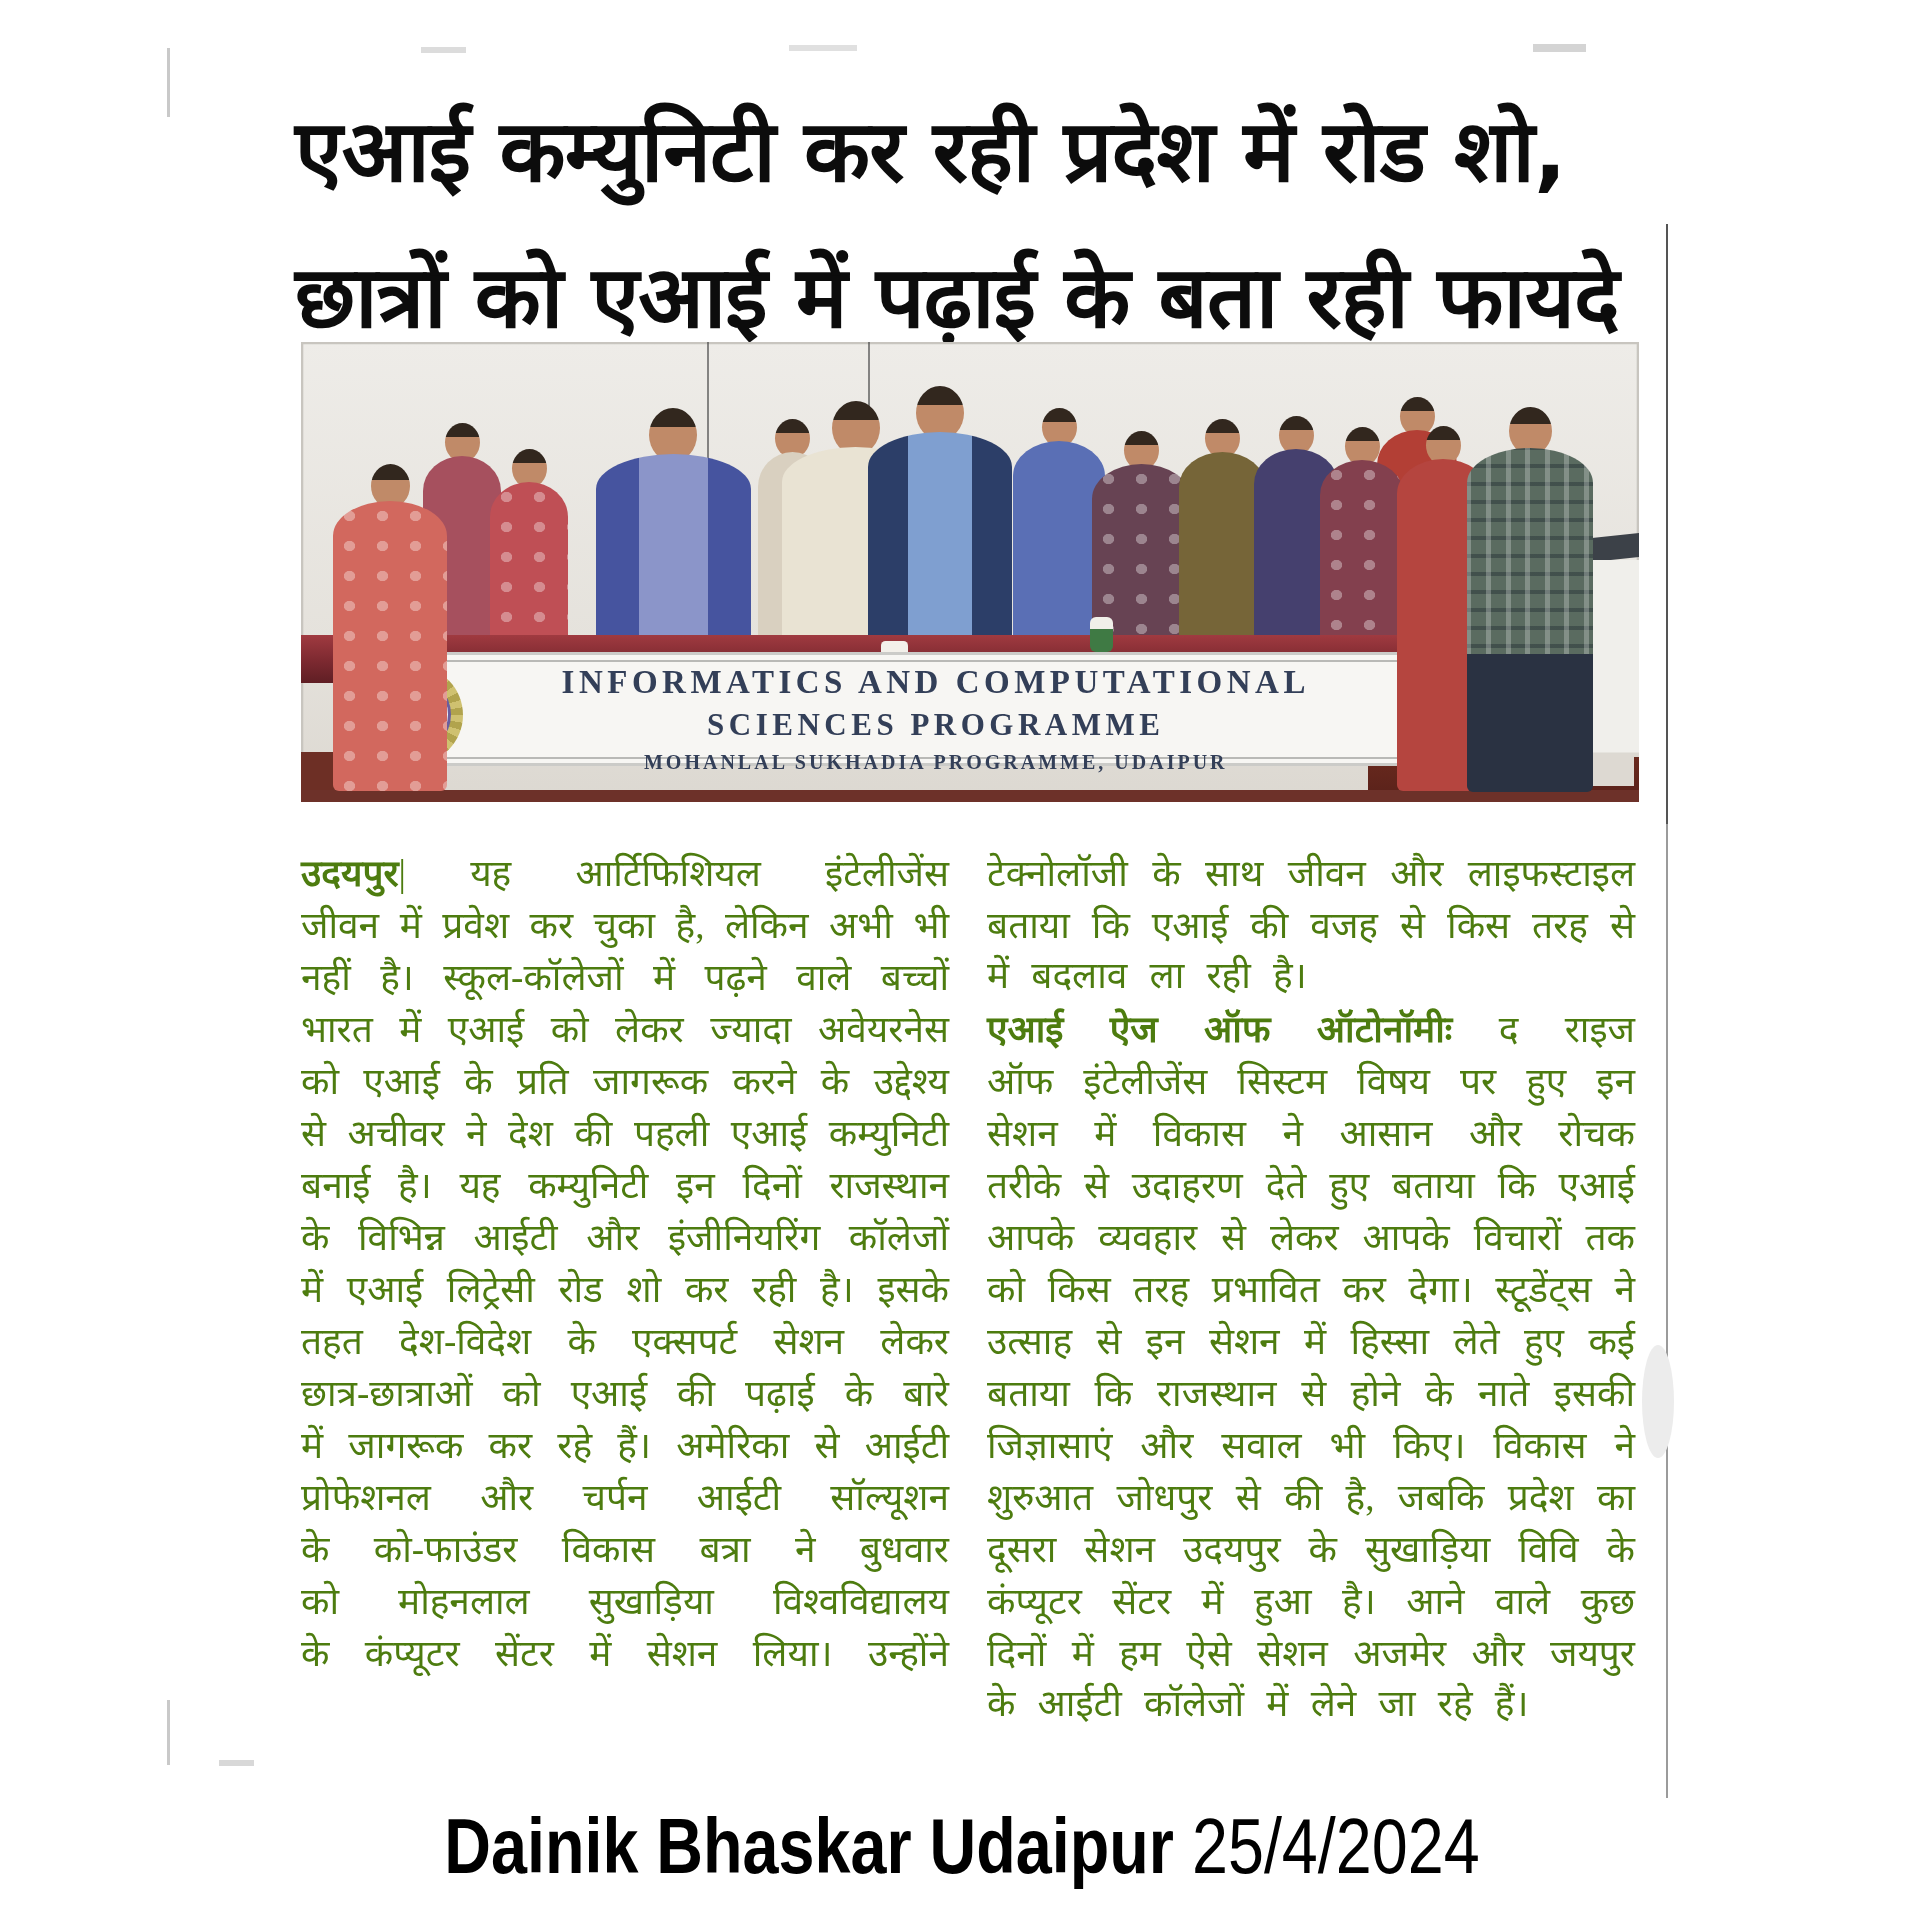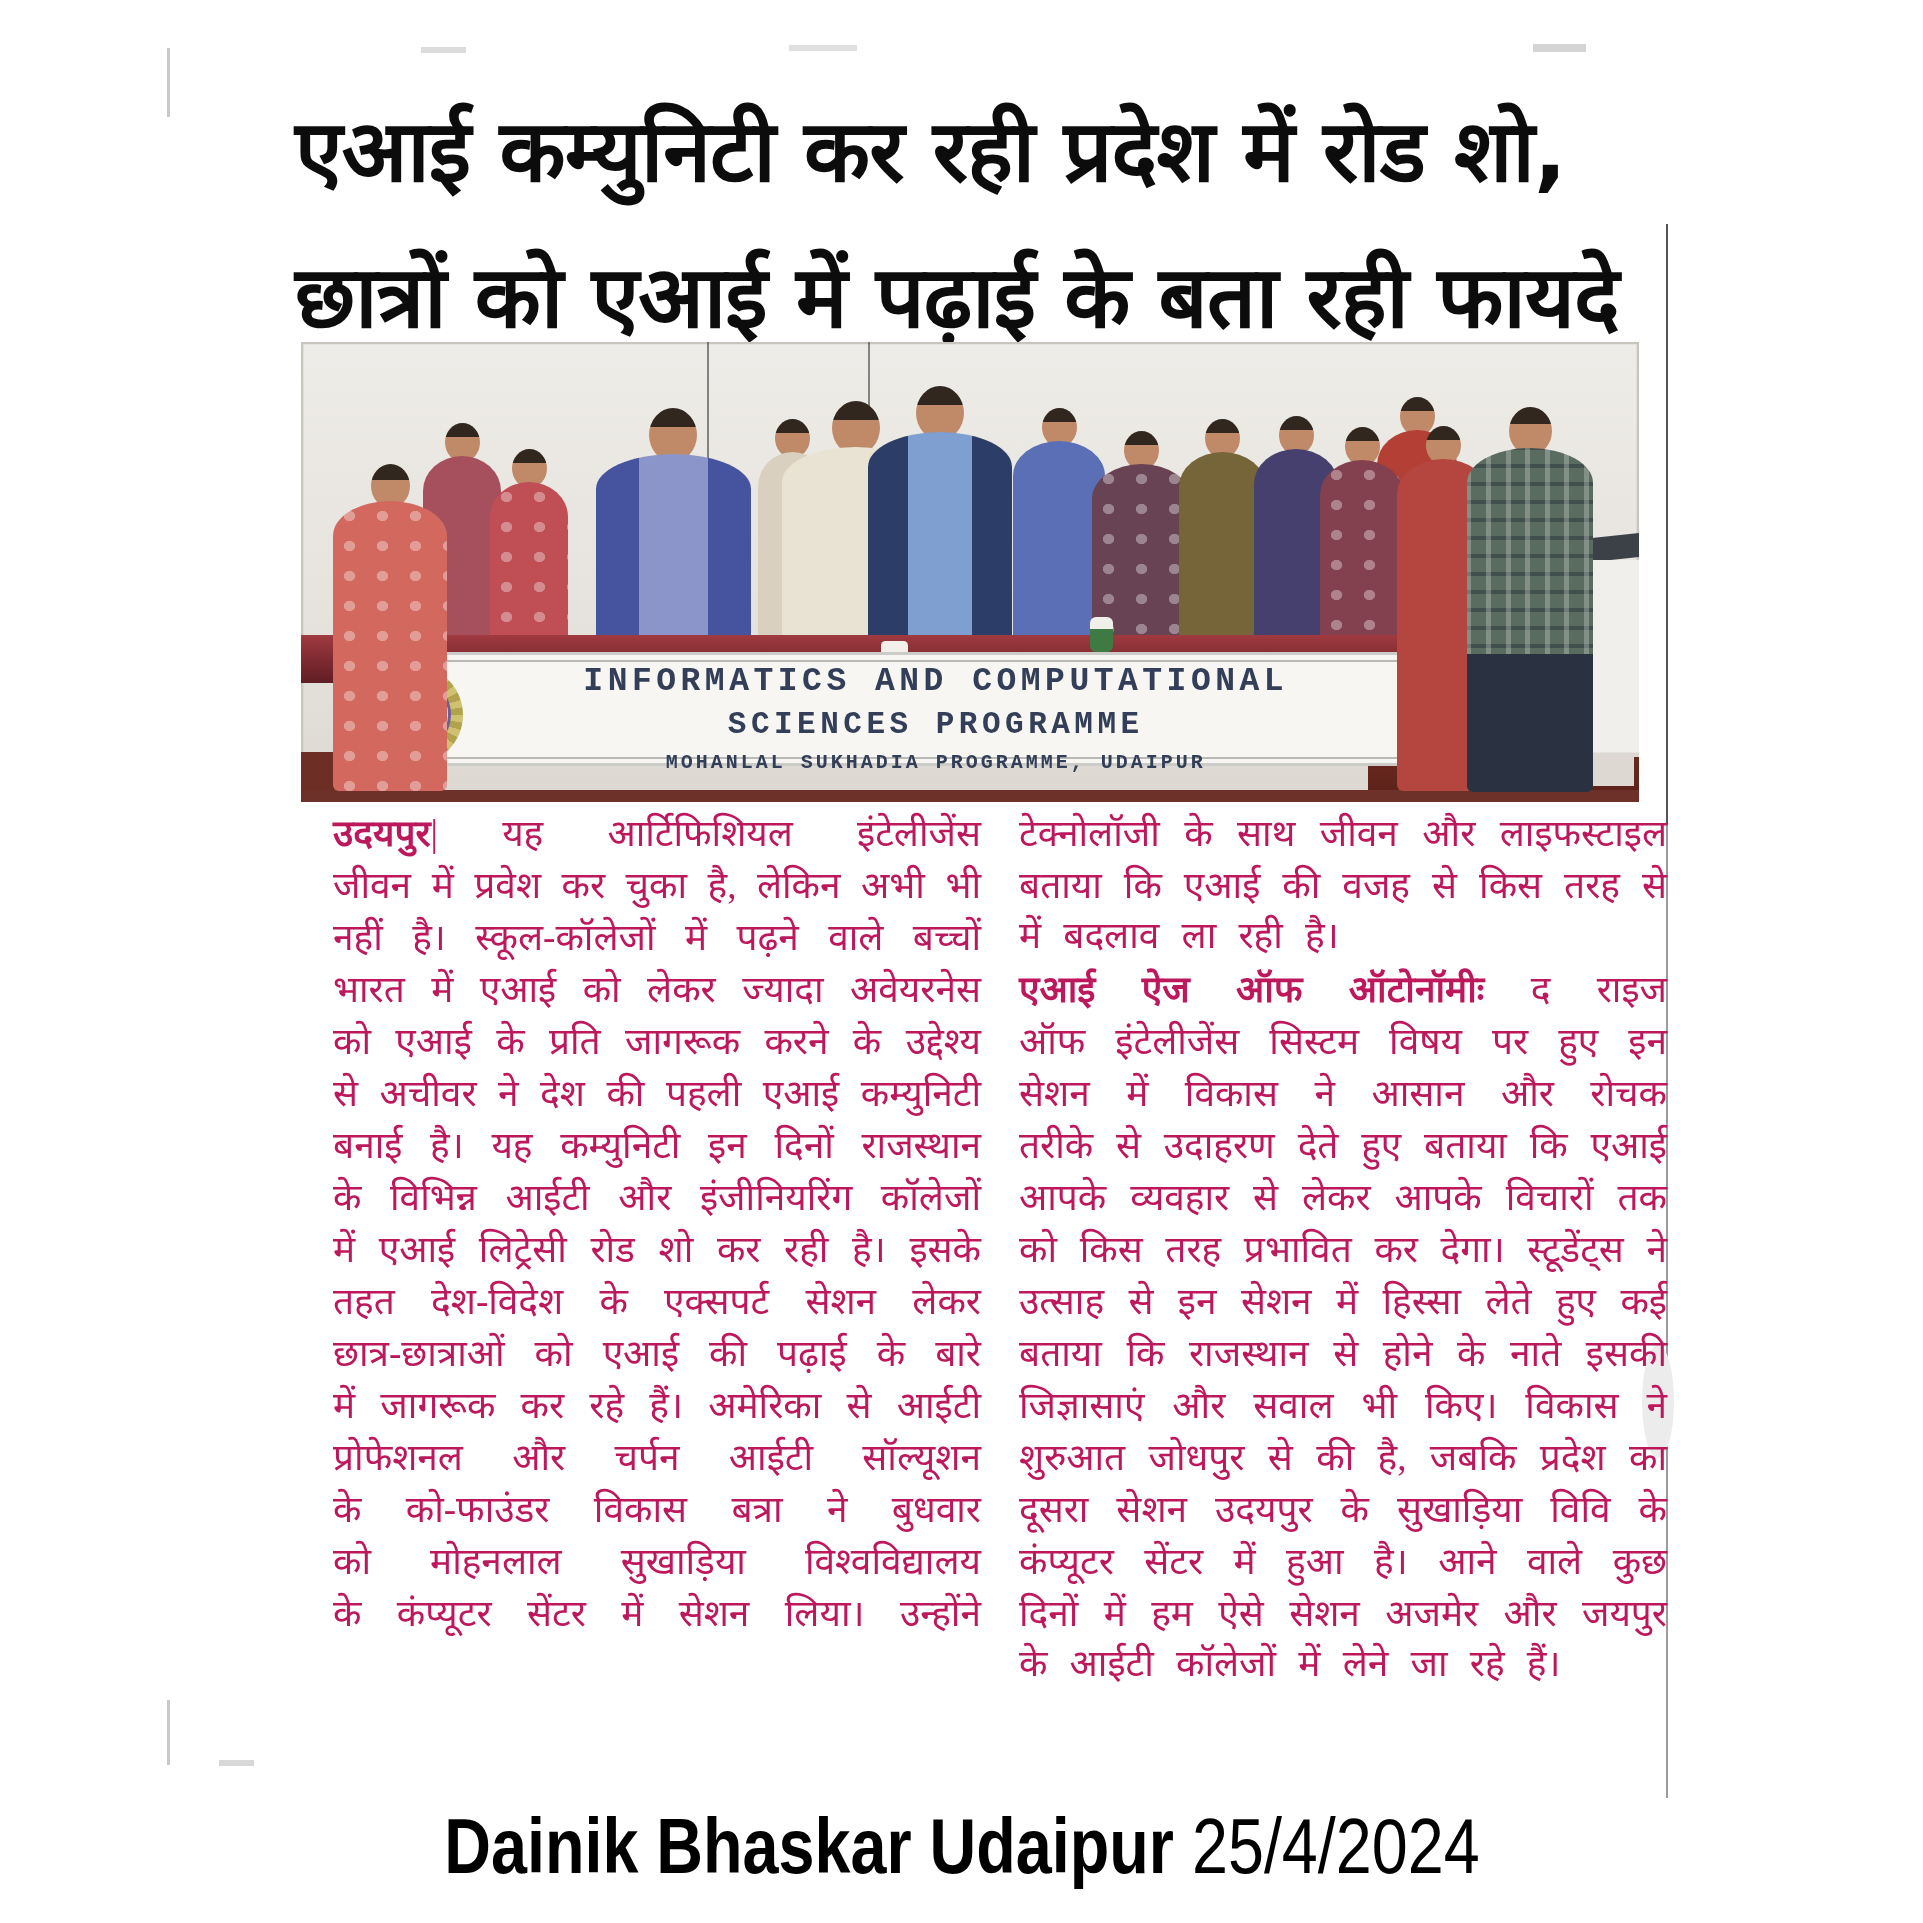--- a/index.html
+++ b/index.html
@@ -33,38 +33,38 @@
   .person{position:absolute;}
   .person .head{position:absolute;border-radius:50%;
                 background:linear-gradient(180deg,#32271e 0 36%,#c08a68 36%);}
   .person .torso{position:absolute;border-radius:50% 50% 6px 6px / 35px 35px 6px 6px;}
 
   .table-strip{position:absolute;left:0;top:293px;width:1176px;height:48px;z-index:3;
                background:linear-gradient(180deg,#a03a40,#7c2930 55%,#5f1e24);}
   .table-obj{position:absolute;z-index:4;}
 
   .banner{position:absolute;left:41px;top:310px;width:1069px;height:114px;background:#f7f6f3;
-          border:3.8px solid #cbcbc8;box-sizing:border-box;z-index:4;font-family:Liberation Mono, monospace;}
+          border:3.8px solid #cbcbc8;box-sizing:border-box;z-index:4;}
   .banner-inner{position:absolute;inset:4.5px;border:2.3px solid #b9b9b6;}
   .logo{position:absolute;left:19.5px;top:10.5px;width:98px;height:98px;border-radius:50%;
         background:repeating-conic-gradient(#cfc170 0 9deg,#b1a34d 9deg 18deg);}
   .logo-mid{position:absolute;inset:11.3px;border-radius:50%;background:#f2eef5;border:3.8px solid #6a5e9e;}
   .logo-core{position:absolute;inset:28.6px;border-radius:50%;
         background:radial-gradient(circle,#3f8f85 0 40%,#b87fb0 40% 68%,#2c2c6e 68%);}
   .banner-text{position:absolute;left:132px;right:13.5px;top:4.5px;text-align:center;color:#333f58;}
   .bt1{font-size:33px;font-weight:bold;letter-spacing:4.5px;line-height:44px;}
   .bt2{font-size:31px;font-weight:bold;letter-spacing:4.5px;line-height:41px;}
   .bt3{font-size:20px;font-weight:bold;letter-spacing:3px;line-height:35px;}
 
   
   .rule{position:absolute;width:2.3px;}
   .smudge{position:absolute;left:1642px;top:1345px;width:32px;height:113px;border-radius:50%;background:#ececec;}
 
   
-  .col{position:absolute;top:808px;width:648px;font-size:37px;line-height:52px;color:#be185d;margin-left:32px;}
+  .col{position:absolute;top:848px;width:648px;font-size:37px;line-height:52px;color:#4d7c0f;}
   .col .ln{height:52px;text-align:justify;text-align-last:justify;overflow:visible;}
   .col .ln.noj{text-align-last:left;font-family:Liberation Mono, monospace;}
   .col .ln b{font-weight:bold;}
 
   
   .caption{position:absolute;left:0;top:1801px;width:1924px;text-align:center;color:#000;
            font-family:"Liberation Sans","DejaVu Sans",sans-serif;font-size:77px;line-height:90px;
            transform:scaleX(0.84);}
   .caption .cb{font-weight:bold;}
   .caption .cd{font-weight:normal;}

